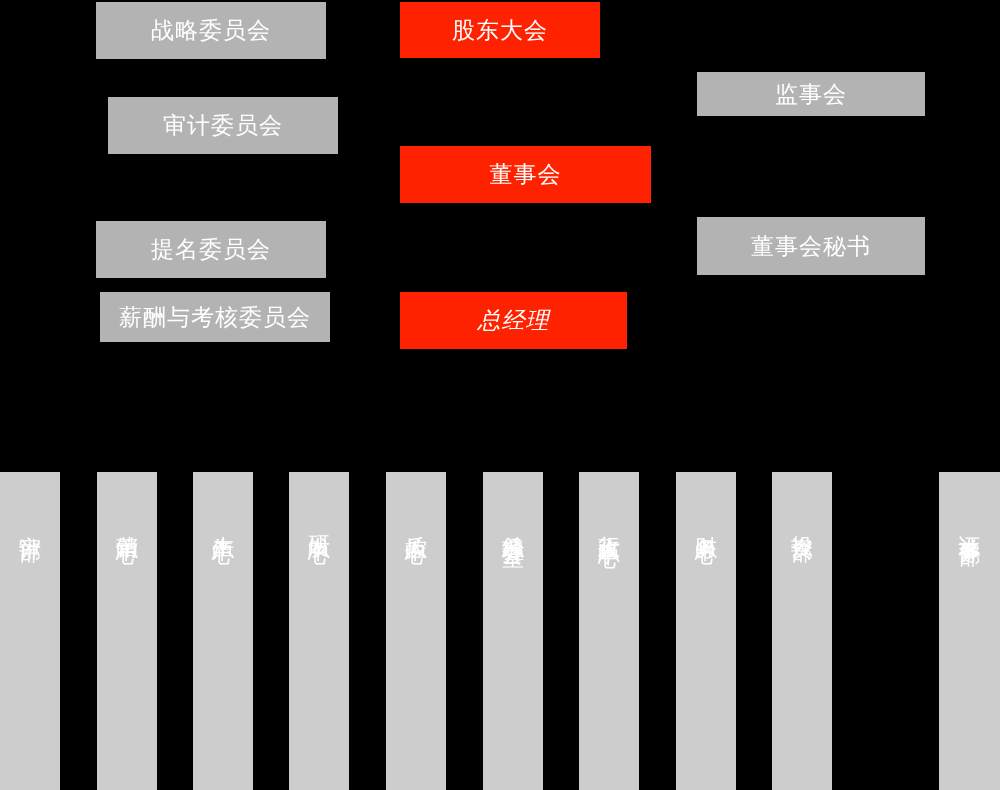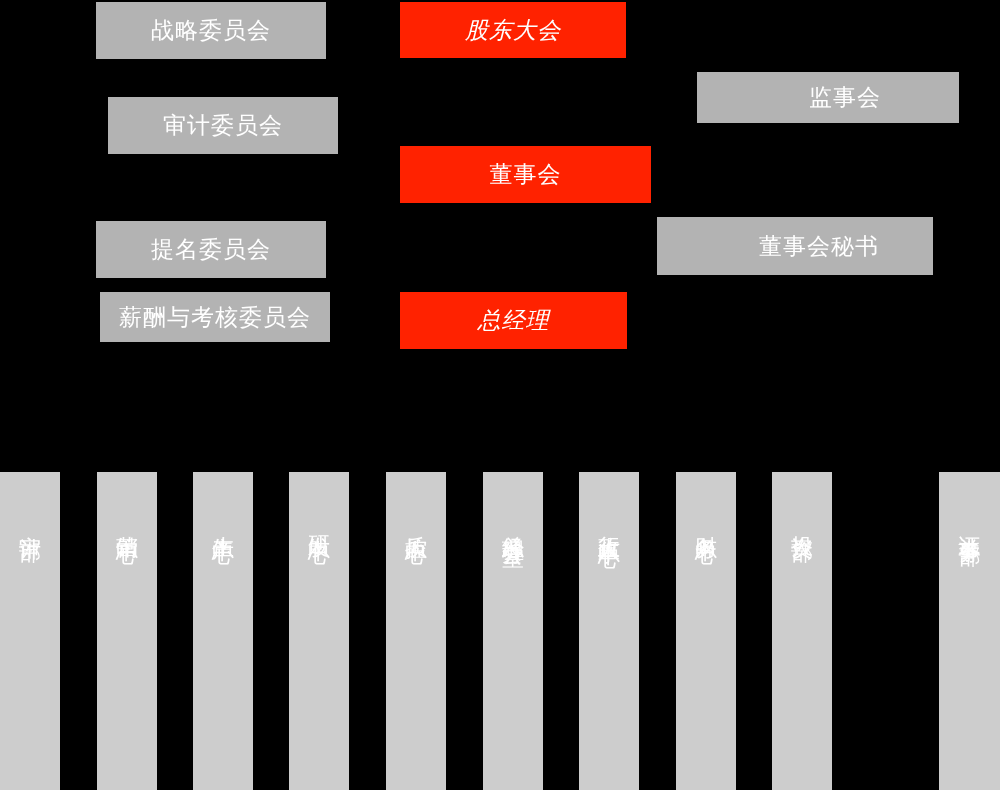--- a/index.html
+++ b/index.html
@@ -21,26 +21,26 @@
     position:absolute;
     display:flex;align-items:center;justify-content:center;
     color:var(--text-white,#fff);
     font-size:23px;letter-spacing:1px;
     text-align:center;white-space:nowrap;
   }
   .node.gray{background:var(--box-gray,#b3b3b3);}
   .node.red{background:var(--accent-red,#ff2200);}
   
   .n-strategy      {left:96px;  top:2px;   width:230px;height:57px;}
-  .n-shareholders  {left:400px; top:2px;   width:226px;height:56px;font-style:italic;}
-  .n-supervisory   {left:697px; top:72px;  width:228px;height:51px;padding-left:34px;}
+  .n-shareholders  {left:400px; top:2px;   width:200px;height:56px;}
+  .n-supervisory   {left:697px; top:72px;  width:228px;height:44px;}
   .n-audit-com     {left:96px;  top:97px;  width:230px;height:57px;margin-left:12px;}
   .n-board         {left:400px; top:146px; width:251px;height:57px;}
   .n-nomination    {left:96px;  top:197px; width:230px;height:57px;margin-top:24px;}
-  .n-secretary     {left:657px; top:217px; width:228px;height:58px;padding-left:48px;}
+  .n-secretary     {left:697px; top:217px; width:228px;height:58px;}
   .n-remuneration  {left:100px;  top:292px; width:230px;height:50px;}
   .n-gm            {left:400px; top:292px; width:227px;height:57px;font-style:italic;}
   
   .column{
     position:absolute;top:472px;width:60px;height:318px;
     background:var(--column-gray,#cdcdcd);
     display:flex;justify-content:center;align-items:flex-start;
     padding-top:46px;box-sizing:border-box;
   }
   .column .vtext{

